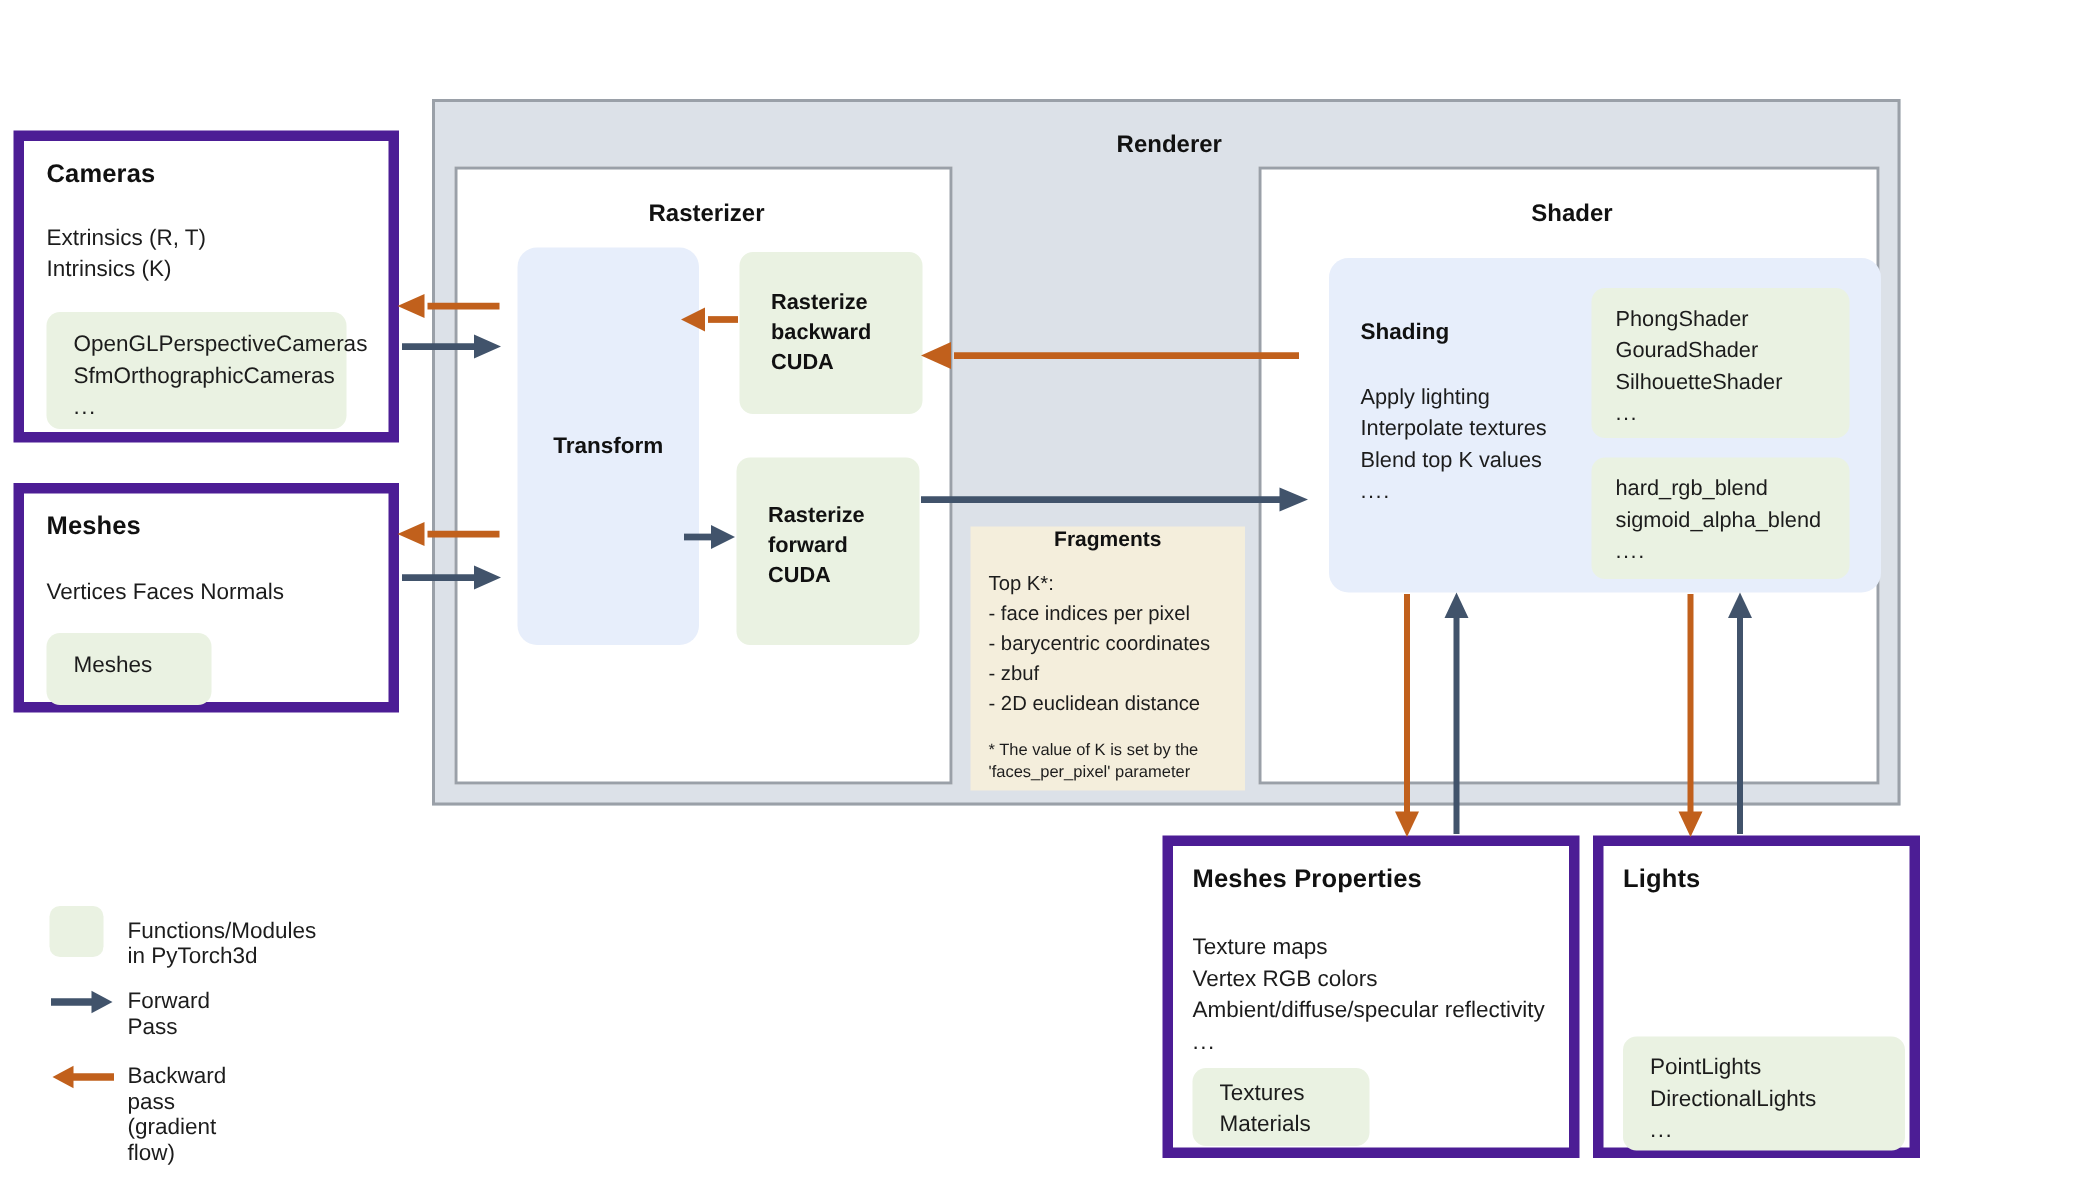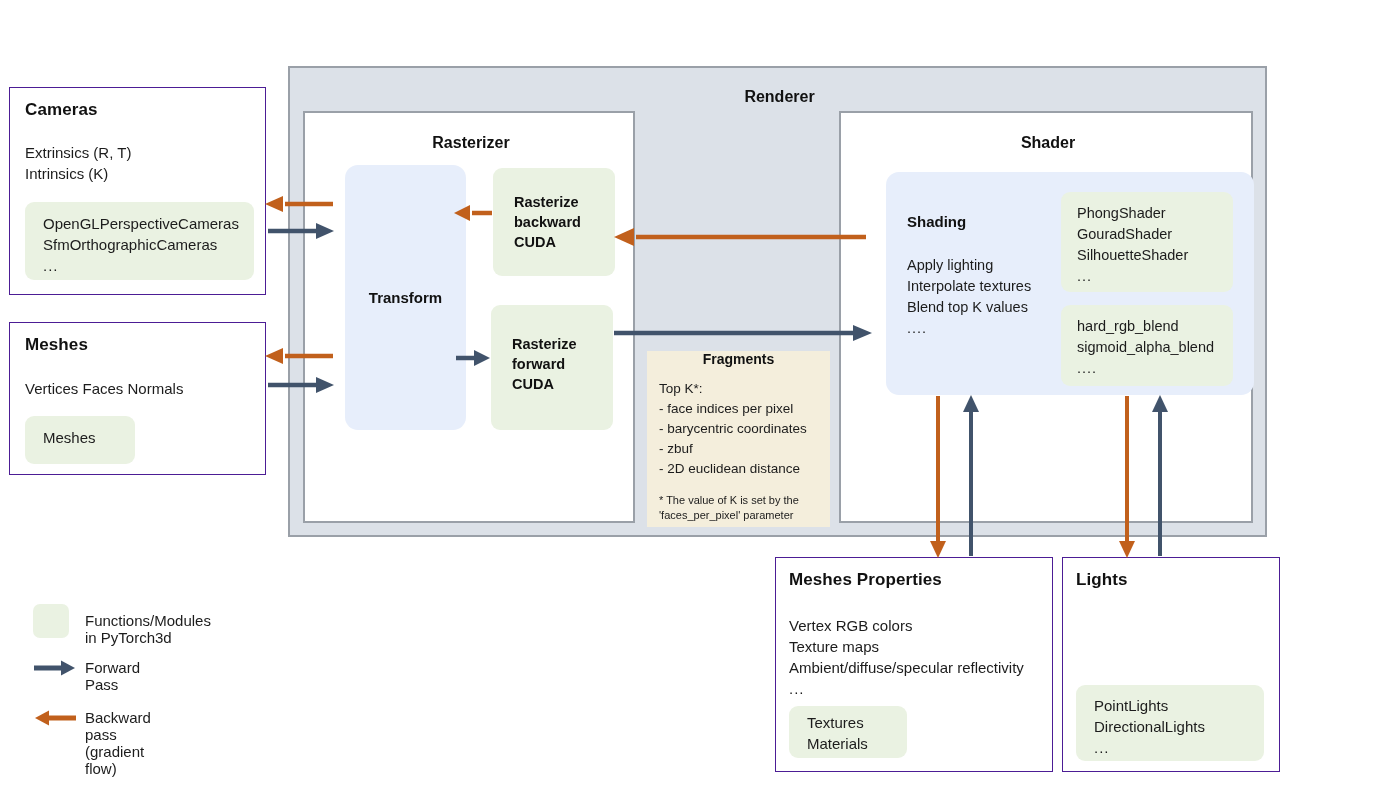--- a/index.html
+++ b/index.html
@@ -13,21 +13,21 @@
     position: relative;
     font-family: "Liberation Sans", sans-serif;
     color: #1a1a1a;
     overflow: hidden;
   }
   .abs { position: absolute; }
 
   
   .card {
     background: #ffffff;
-    border: 1px solid #4c1d95;
+    border: 7px solid #4c1d95;
     box-sizing: border-box;
   }
   .card-title {
     font-weight: bold;
     font-size: 17px;
     color: #111111;
     letter-spacing: .1px;
   }
   .card-lines {
     font-size: 15px;
@@ -195,21 +195,21 @@
     </div>
   </div>
 </div>
 
 <div class="abs card" style="left:9px; top:87px; width:257px; height:208px;">
   <div class="card-title abs" style="left:15px; top:12px;">Cameras</div>
   <div class="card-lines abs" style="left:15px; top:54px;">
     <div>Extrinsics (R, T)</div>
     <div>Intrinsics (K)</div>
   </div>
-  <div class="chip-green abs" style="left:15px; top:114px; width:229px; height:78px;">
+  <div class="chip-green abs" style="left:15px; top:114px; width:200px; height:78px;">
     <div class="abs" style="left:18px; top:11px;">
       <div>OpenGLPerspectiveCameras</div>
       <div>SfmOrthographicCameras</div>
       <div class="dots">...</div>
     </div>
   </div>
 </div>
 
 <div class="abs card" style="left:9px; top:322px; width:257px; height:153px;">
   <div class="card-title abs" style="left:15px; top:12px;">Meshes</div>
@@ -219,22 +219,22 @@
   <div class="chip-green abs" style="left:15px; top:93px; width:110px; height:48px;">
     <div class="abs" style="left:18px; top:11px;">
       <div>Meshes</div>
     </div>
   </div>
 </div>
 
 <div class="abs card" style="left:775px; top:557px; width:278px; height:215px;">
   <div class="card-title abs" style="left:13px; top:12px;">Meshes Properties</div>
   <div class="card-lines abs" style="left:13px; top:57px;">
+    <div>Texture maps</div>
     <div>Vertex RGB colors</div>
-    <div>Texture maps</div>
     <div>Ambient/diffuse/specular reflectivity</div>
     <div class="dots">...</div>
   </div>
   <div class="chip-green abs" style="left:13px; top:148px; width:118px; height:52px;">
     <div class="abs" style="left:18px; top:6px;">
       <div>Textures</div>
       <div>Materials</div>
     </div>
   </div>
 </div>

